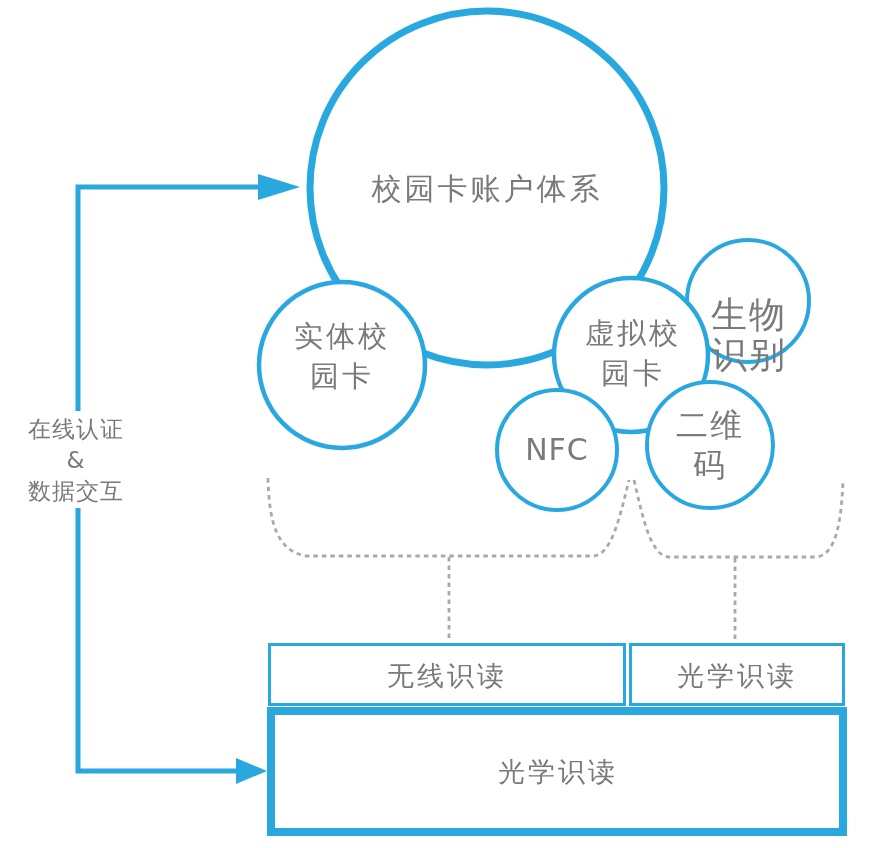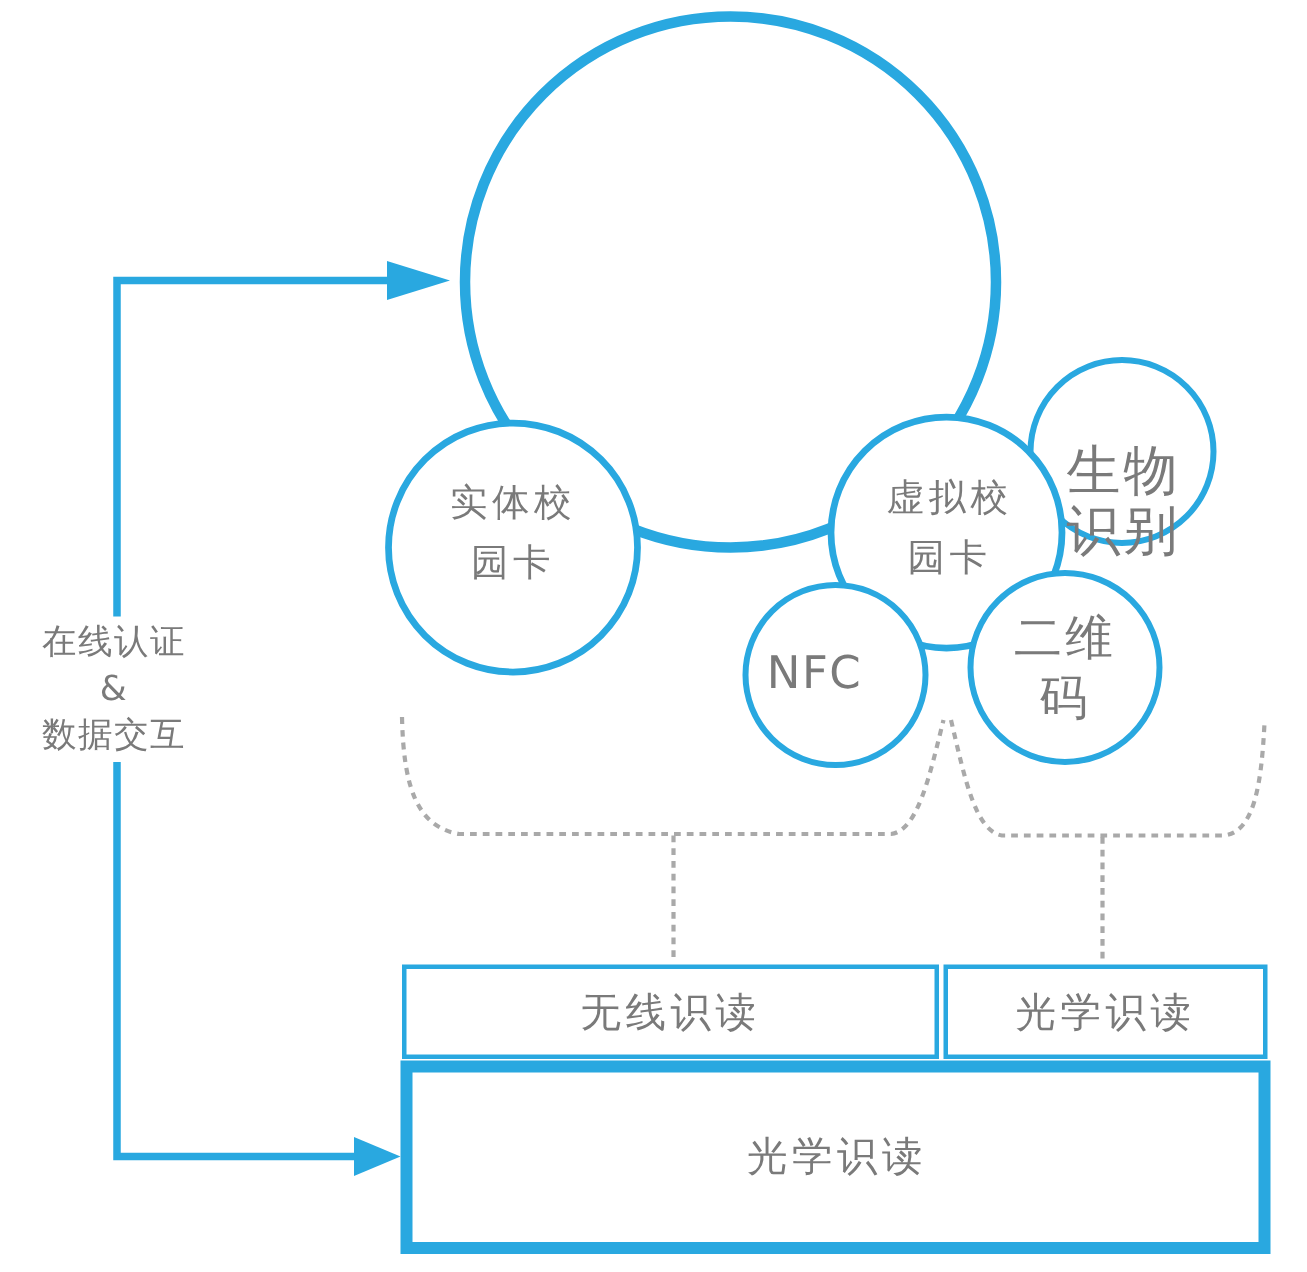--- a/index.html
+++ b/index.html
@@ -16,21 +16,21 @@
   .c{fill:#ffffff;stroke:var(--blue);}
   .b{fill:#ffffff;stroke:var(--blue);}
   .flow{fill:none;stroke:var(--blue);stroke-width:5;stroke-linejoin:miter;}
   .ah{fill:var(--blue);stroke:none;}
   .dash{fill:none;stroke:var(--dash-gray);stroke-width:2.8;stroke-dasharray:4.5 4;}
   .lbl{
     position:absolute;transform:translate(-50%,-50%);
     color:var(--text-gray);text-align:center;white-space:pre-line;line-height:1.35;
   }
   .lbl-main{font-size:30px;letter-spacing:3px;}
-  .lbl-physical,.lbl-virtual{font-size:25px;letter-spacing:3px;line-height:40px;font-family:Liberation Serif, serif;}
+  .lbl-physical,.lbl-virtual{font-size:29px;letter-spacing:3px;line-height:40px;}
   .lbl-bio{font-size:36px;letter-spacing:2px;line-height:40px;margin-top:40px;}
   .lbl-nfc{font-size:30px;letter-spacing:1px;}
   .lbl-qr{font-size:32px;letter-spacing:2px;line-height:40px;}
   .lbl-side{font-size:23px;letter-spacing:1px;line-height:31px;}
   .lbl-box{font-size:27px;letter-spacing:3px;}
 </style>
 </head>
 <body>
 
 <div class="stage">
@@ -52,31 +52,32 @@
     <circle class="c" cx="748" cy="301" r="61" stroke-width="4"></circle>
     <circle class="c" cx="631" cy="355" r="77" stroke-width="4.5"></circle>
     <circle class="c" cx="557" cy="450" r="60" stroke-width="4"></circle>
     <circle class="c" cx="710" cy="445" r="63" stroke-width="4"></circle>
 
     <rect class="b" x="269.5" y="644.5" width="355" height="60" stroke-width="3"></rect>
     <rect class="b" x="630.5" y="644.5" width="213" height="60" stroke-width="3"></rect>
     <rect class="b" x="271" y="711" width="572" height="121" stroke-width="8"></rect>
   </svg>
 
+  <div class="lbl lbl-main" style="left:487px;top:189px;width:320px;">校园卡账户体系</div>
 
   <div class="lbl lbl-physical" style="left:342px;top:356px;width:160px;">实体校
 园卡</div>
 
   <div class="lbl lbl-virtual" style="left:633px;top:353px;width:160px;">虚拟校
 园卡</div>
 
   <div class="lbl lbl-bio" style="left:749px;top:295px;width:120px;">生物
 识别</div>
 
-  <div class="lbl lbl-nfc" style="left:543px;top:450px;width:133px;">NFC</div>
+  <div class="lbl lbl-nfc" style="left:557px;top:450px;width:133px;">NFC</div>
 
   <div class="lbl lbl-qr" style="left:710px;top:445px;width:120px;">二维
 码</div>
 
   <div class="lbl lbl-side" style="left:76px;top:460px;width:150px;">在线认证
 &amp;
 数据交互</div>
 
   <div class="lbl lbl-box" style="left:737px;top:676px;width:220px;">光学识读</div>
 

